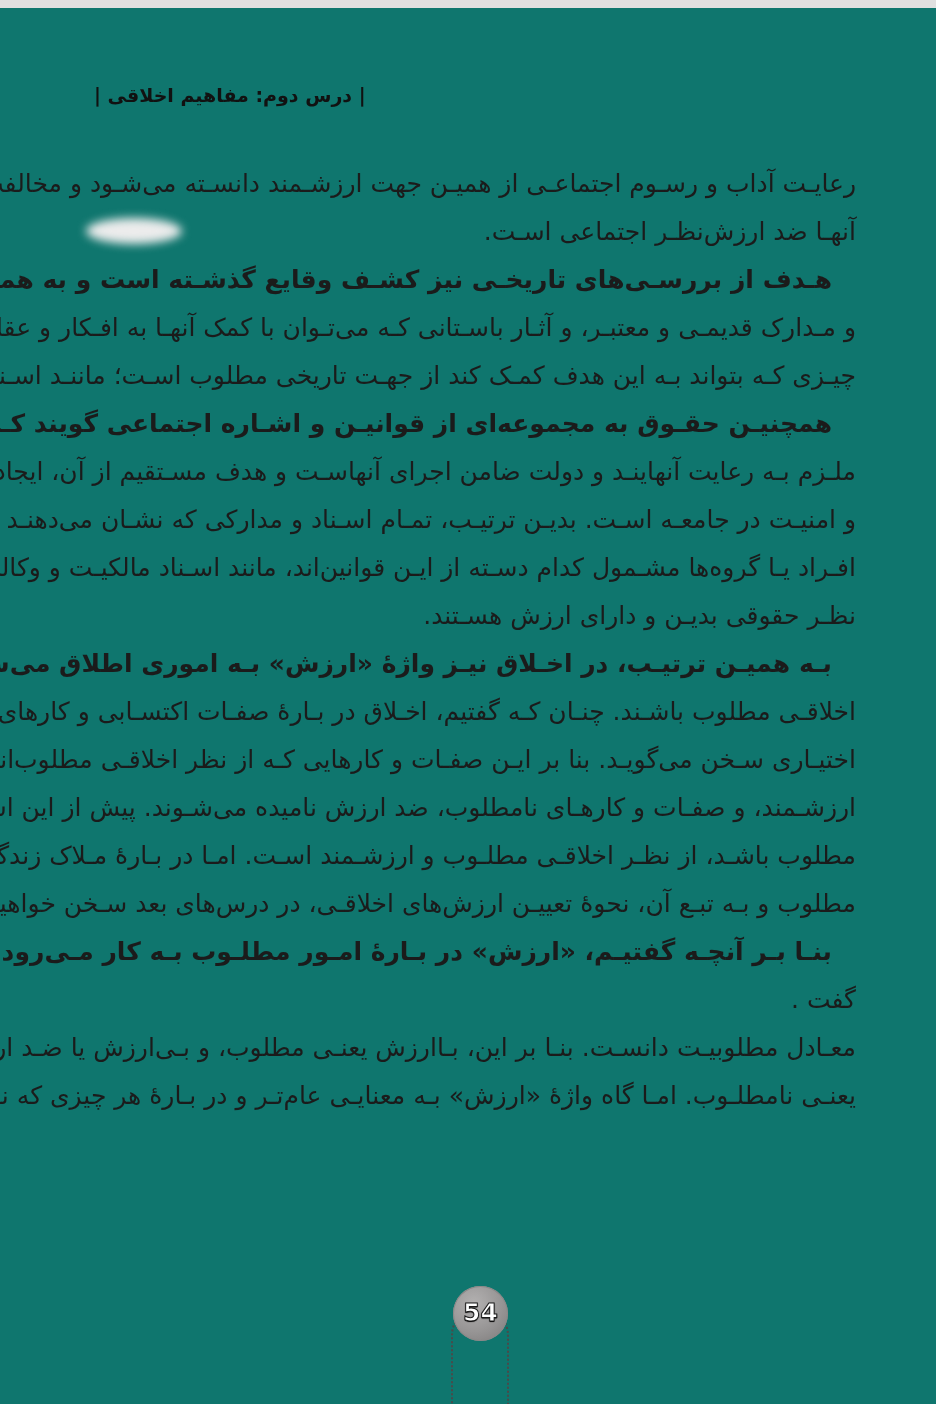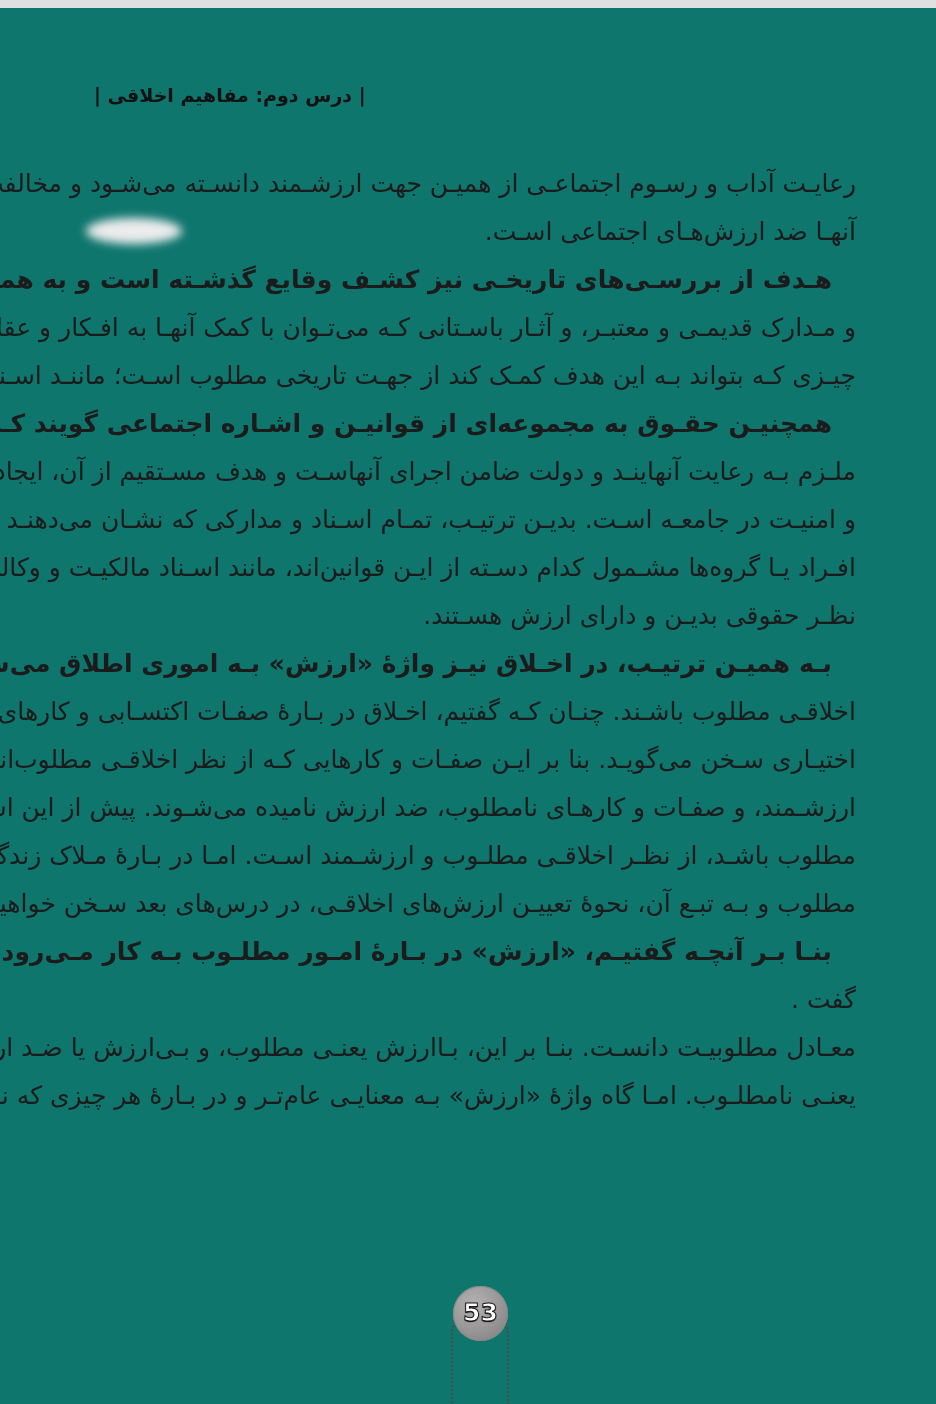--- a/index.html
+++ b/index.html
@@ -98,21 +98,21 @@
 <body>
 
 <div class="page">
 
   <div class="running-header">| درس دوم: مفاهیم اخلاقی |</div>
 
   <div class="smudge"></div>
 
   <div class="text-column">
       <div class="line">رعایـت آداب و رسـوم اجتماعـی از همیـن جهت ارزشـمند دانسـته می‌شـود و مخالفت با</div>
-      <div class="line end">آنهـا ضد ارزش‌هـای اجتماعی اسـت.</div>
+      <div class="line end">آنهـا ضد ارزش‌نظـر اجتماعی اسـت.</div>
       <div class="line indent">هـدف از بررسـی‌های تاریخـی نیز کشـف وقایع گذشـته است و به همیـن جهت، هر</div>
       <div class="line">و مـدارک قدیمـی و معتبـر، و آثـار باسـتانی کـه می‌تـوان با کمک آنهـا به افـکار و عقاید و</div>
       <div class="line">چیـزی کـه بتواند بـه این هدف کمـک کند از جهـت تاریخی مطلوب اسـت؛ ماننـد اسـناد</div>
       <div class="line indent">همچنیـن حقـوق به مجموعه‌ای از قوانیـن و اشـاره اجتماعی گویند کـه افراد جامعه</div>
       <div class="line">ملـزم بـه رعایت آنهاینـد و دولت ضامن اجرای آنهاسـت و هدف مسـتقیم از آن، ایجاد نظم</div>
       <div class="line">و امنیـت در جامعـه اسـت. بدیـن ترتیـب، تمـام اسـناد و مدارکی که نشـان می‌دهنـد کدام</div>
       <div class="line">افـراد یـا گروه‌ها مشـمول کدام دسـته از ایـن قوانین‌اند، مانند اسـناد مالکیـت و وکالت، از</div>
       <div class="line end">نظـر حقوقی بدیـن و دارای ارزش هسـتند.</div>
       <div class="line indent">بـه همیـن ترتیـب، در اخـلاق نیـز واژهٔ «ارزش» بـه اموری اطلاق می‌شـود کـه از نظر</div>
       <div class="line">اخلاقـی مطلوب باشـند. چنـان کـه گفتیم، اخـلاق در بـارهٔ صفـات اکتسـابی و کارهای</div>
@@ -122,16 +122,16 @@
       <div class="line">مطلوب و بـه تبـع آن، نحوهٔ تعییـن ارزش‌های اخلاقـی، در درس‌های بعد سـخن خواهیم</div>
       <div class="line indent">بنـا بـر آنچـه گفتیـم، «ارزش» در بـارهٔ امـور مطلـوب بـه کار مـی‌رود و می‌تـوان آن را</div>
       <div class="line end">گفت .</div>
       <div class="line">معـادل مطلوبیـت دانسـت. بنـا بر این، بـاارزش یعنـی مطلوب، و بـی‌ارزش یا ضـد ارزش</div>
       <div class="line">یعنـی نامطلـوب. امـا گاه واژهٔ «ارزش» بـه معنایـی عام‌تـر و در بـارهٔ هر چیزی که نسـبتی</div>
     </div>
 
   <div class="capsule"></div>
 
   <div class="page-badge">
-    <span class="num">53</span>
+    <span class="num">54</span>
   </div>
 
 </div>
 
 </body></html>

